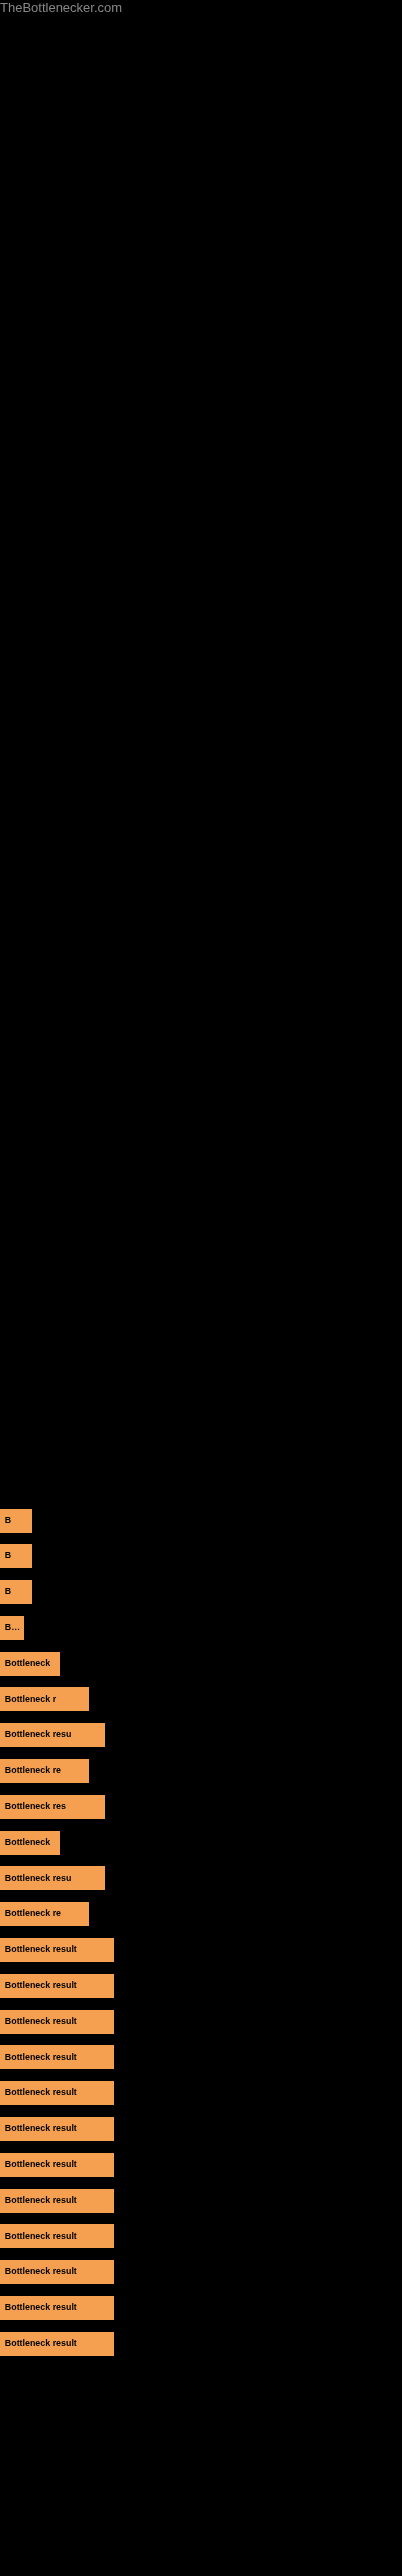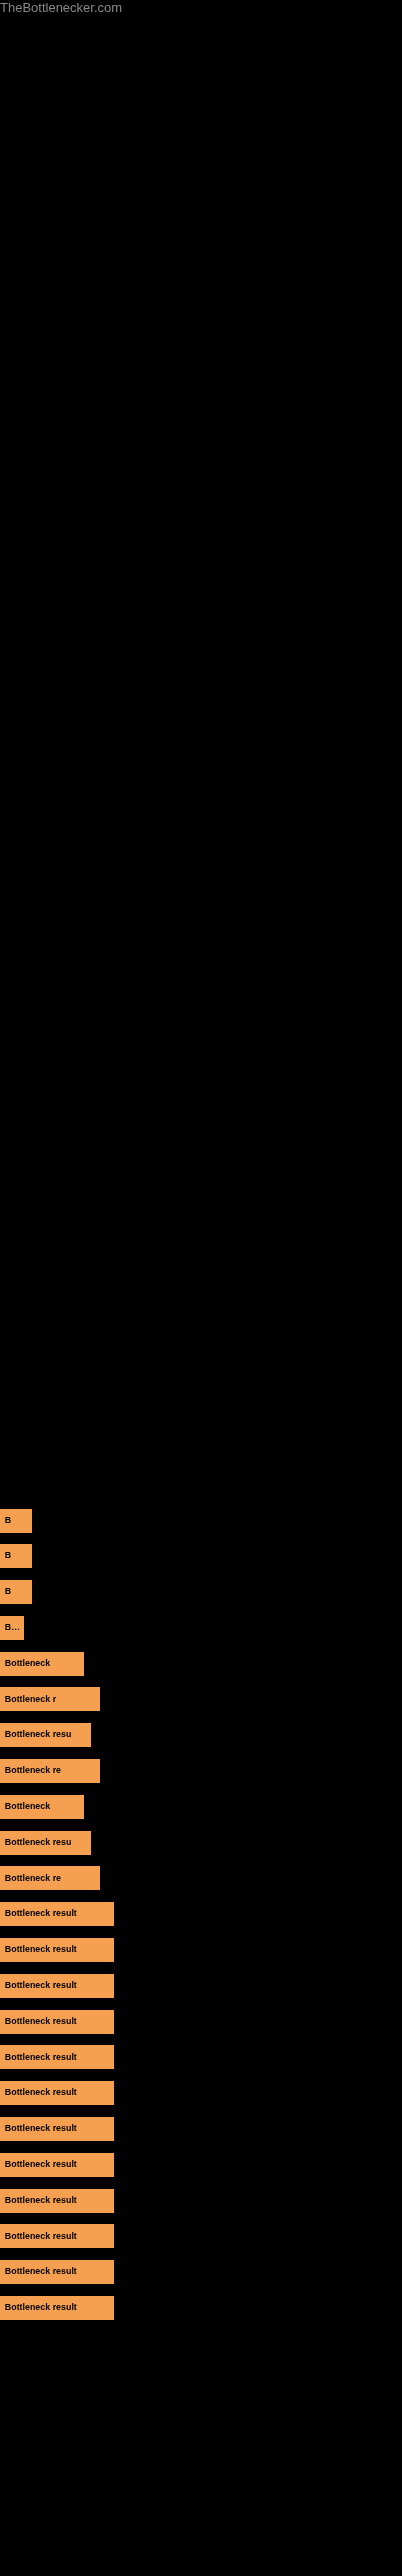--- a/index.html
+++ b/index.html
@@ -53,23 +53,23 @@
       white-space: nowrap;
       overflow: hidden;
       text-overflow: ellipsis;
       height: 24px;
       line-height: 17.7px;
     }
 
     
     .bar-xs { width: 32px; }
     .bar-s  { width: 24px; }
-    .bar-sm { width: 84px; }
-    .bar-ml { width: 100px; }
-    .bar-l  { width: 91px; }
+    .bar-sm { width: 60px; }
+    .bar-ml { width: 89px; }
+    .bar-l  { width: 105px; }
     .bar-xl { width: 114px; }
   </style>
 </head>
 <body>
 
 <div>
   <span class="site-title">TheBottlenecker.com</span>
 </div>
 
 <div class="chart-area">
@@ -93,20 +93,23 @@
       <span class="bar-label bar-sm">Bottleneck</span>
     </div>
     <div class="bar-row">
       <span class="bar-label bar-ml">Bottleneck r</span>
     </div>
     <div class="bar-row">
       <span class="bar-label bar-l">Bottleneck resu</span>
     </div>
     <div class="bar-row">
       <span class="bar-label bar-ml">Bottleneck re</span>
+    </div>
+    <div class="bar-row">
+      <span class="bar-label bar-l">Bottleneck res</span>
     </div>
     <div class="bar-row">
       <span class="bar-label bar-sm">Bottleneck</span>
     </div>
     <div class="bar-row">
       <span class="bar-label bar-l">Bottleneck resu</span>
     </div>
     <div class="bar-row">
       <span class="bar-label bar-ml">Bottleneck re</span>
     </div>

